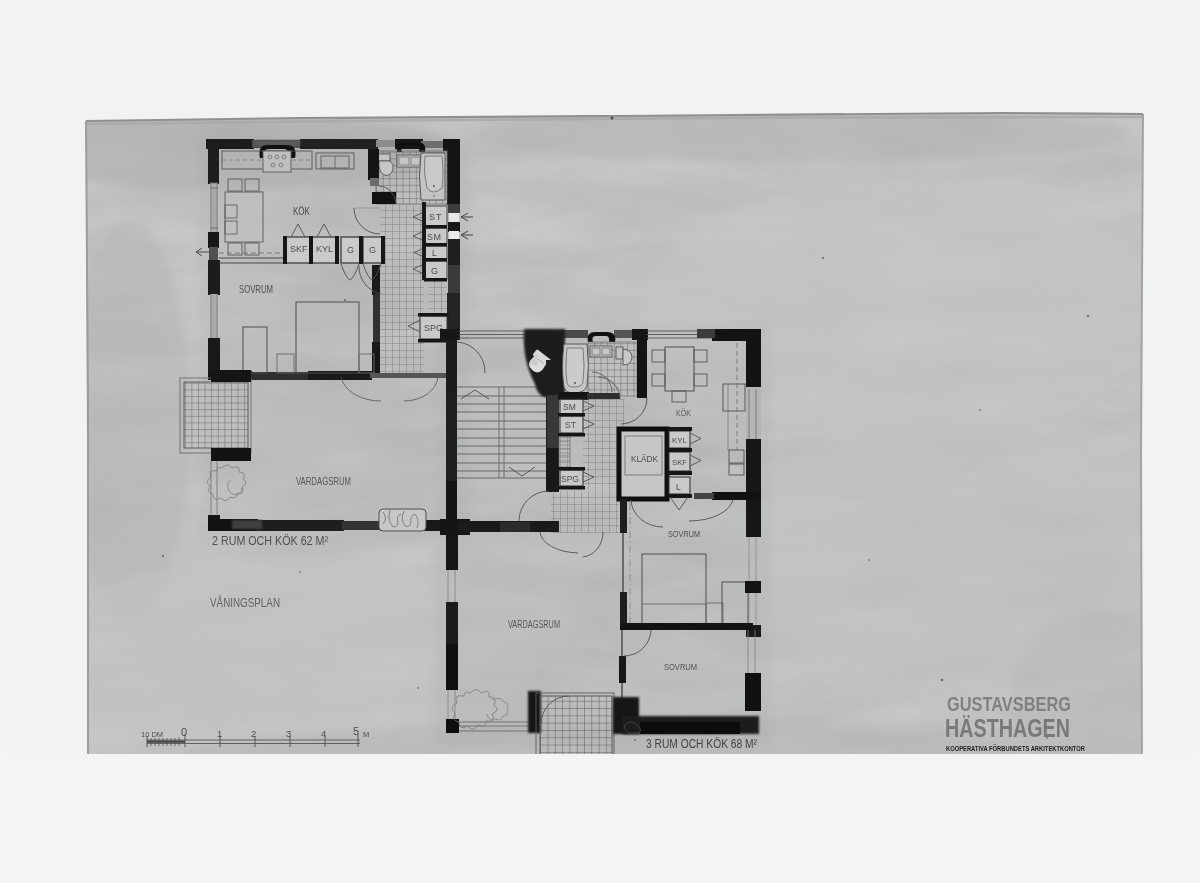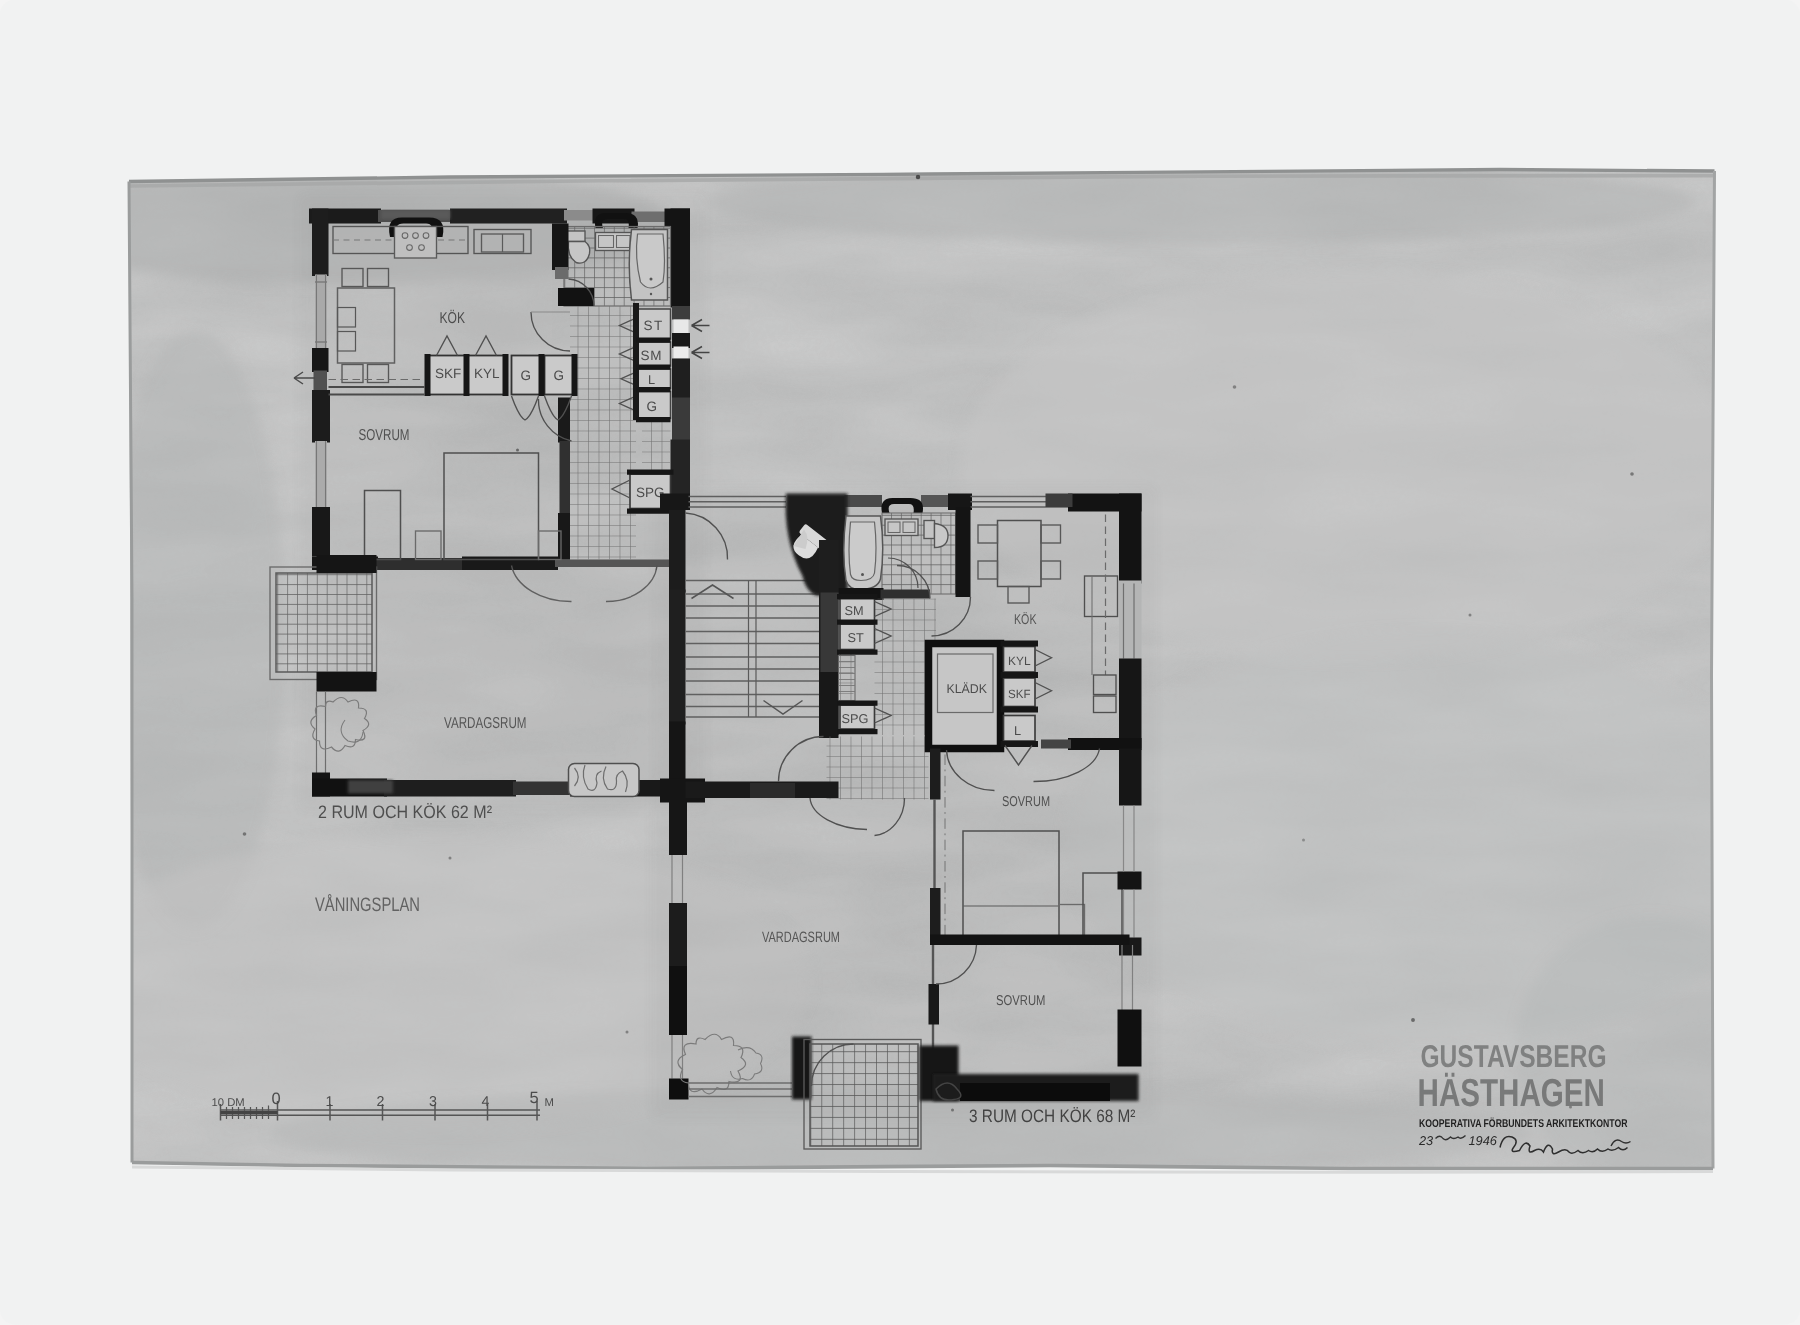--- a/index.html
+++ b/index.html
@@ -1,16 +1,16 @@
 <!DOCTYPE html>
 <html><head>
 <meta charset="utf-8">
 <style>
 html,body{margin:0;padding:0;background:#f4f4f4;}
-.page{position:relative;width:1200px;height:883px;overflow:hidden;
+.page{position:relative;width:1200px;height:754px;overflow:hidden;
 background:radial-gradient(140% 120% at 35% 30%, #eff0f0 0%, #f2f3f3 45%, #fbfbfb 100%);border-radius:10px;}
 svg{position:absolute;top:0;left:0;display:block;font-family:"Liberation Sans", sans-serif;filter:blur(0.45px);}
 </style>
 </head>
 <body>
 <div class="page">
 <svg width="1200" height="883" viewBox="0 0 1200 883">
 <defs>
   <filter id="ptex" x="-5%" y="-5%" width="110%" height="110%">
     <feTurbulence type="fractalNoise" baseFrequency="0.007 0.028" numOctaves="3" seed="7" result="n"></feTurbulence>

